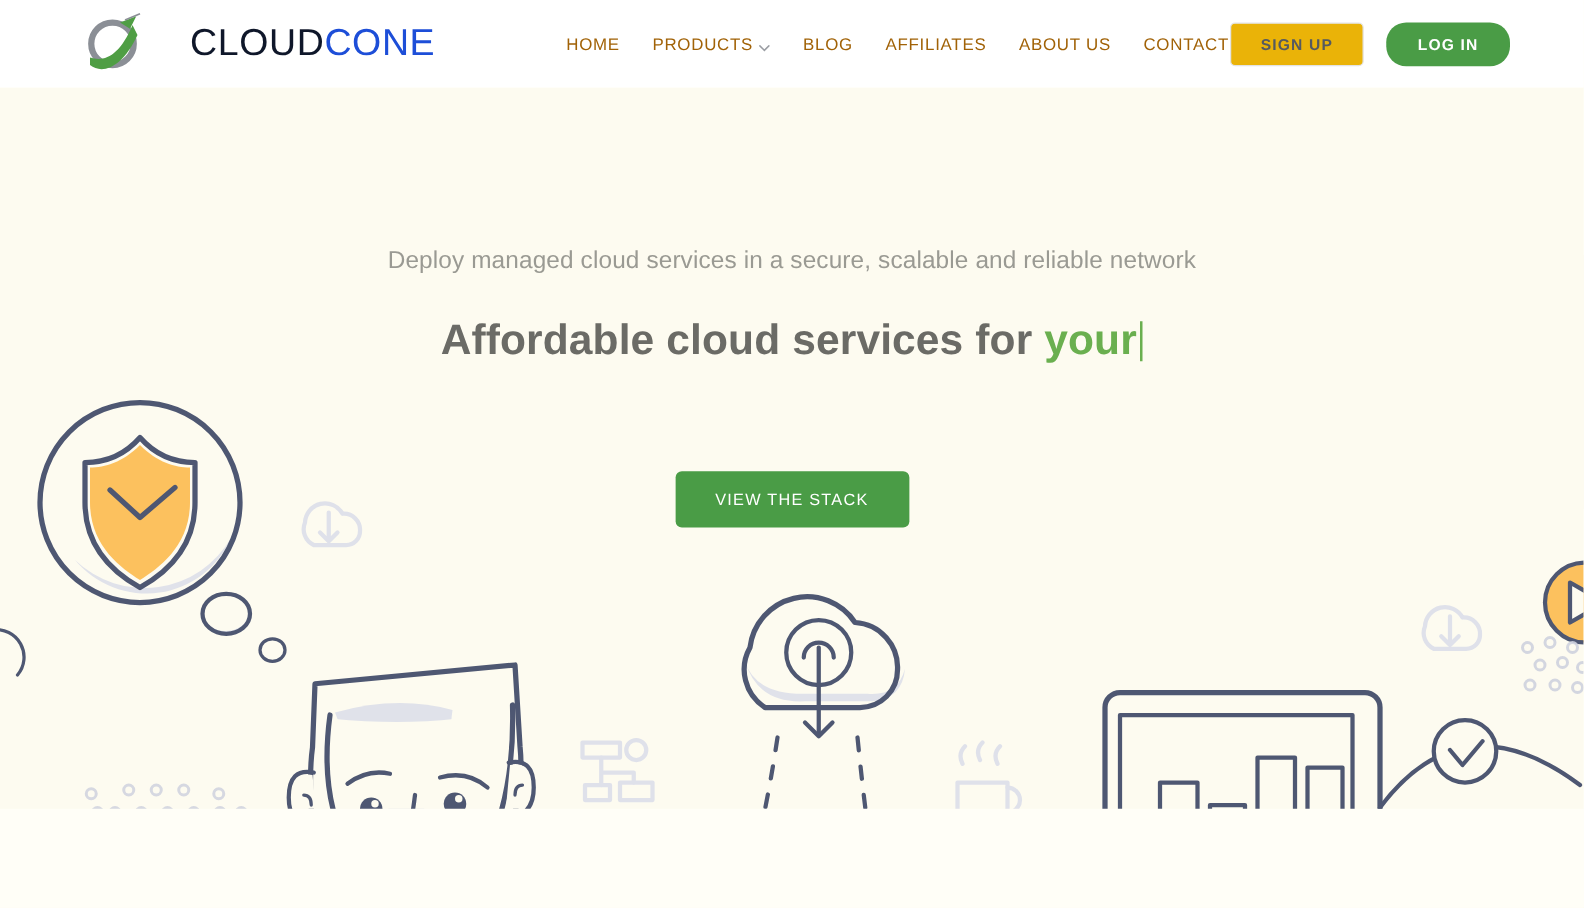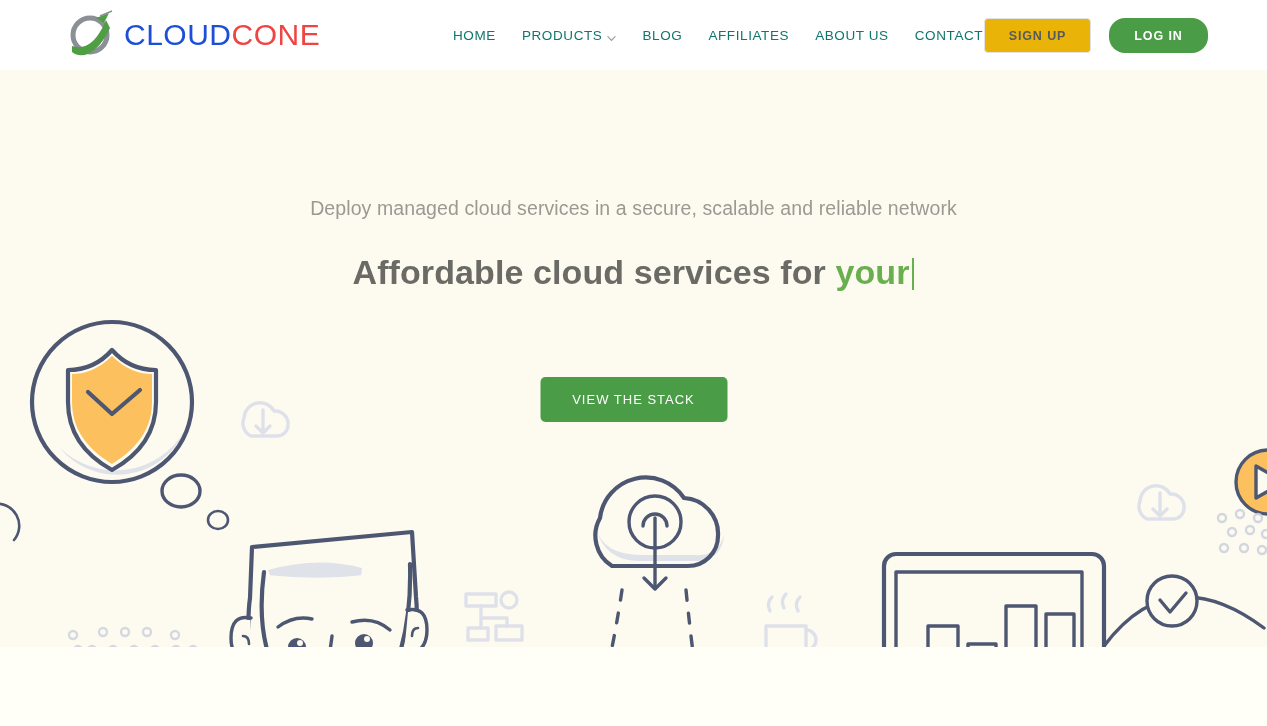--- a/index.html
+++ b/index.html
@@ -11,26 +11,26 @@
   .page { position:relative; width:1267px; height:726px; overflow:hidden; }
 
   
   .header {
     position:absolute; top:0; left:0; width:1267px; height:70px;
     background:#ffffff; display:flex; align-items:center; z-index:40;
   }
   .logo-wrap { position:absolute; left:66px; top:10px; display:flex; align-items:center; height:50px; }
   .logo-mark { width:52px; height:50px; margin-right:6px; }
   .logo-text { font-size:30px; letter-spacing:0.5px; font-weight:400; line-height:1; }
-  .logo-cloud { color:#1d4ed8; }
-  .logo-cone  { color:#ef4444; }
+  .logo-cloud { color:#0f172a;margin-left:28px; }
+  .logo-cone  { color:#1d4ed8; }
 
   .nav { position:absolute; left:440px; top:0; height:70px; display:flex; align-items:center; gap:0px; }
   .nav-item {
-    font-size:13.5px; letter-spacing:0.6px; color:#0f766e; text-transform:uppercase;
+    font-size:13.5px; letter-spacing:0.6px; color:#a16207; text-transform:uppercase;
     padding:0 13px; cursor:pointer; white-space:nowrap; display:flex; align-items:center; gap:5px;
   }
   .chev { display:inline-block; width:9px; height:9px; }
   .search-btn { margin-left:18px; width:26px; height:26px; display:flex; align-items:center; justify-content:center; cursor:pointer; }
 
   .btn-signup {
     position:absolute; right:176px; top:18px; width:107px; height:35px;
     border:1px solid #e3e3e3; border-radius:4px; background:#eab308;
     color:#555a60; font-size:12.5px; letter-spacing:0.9px; font-weight:700;
     display:flex; align-items:center; justify-content:center; cursor:pointer;

